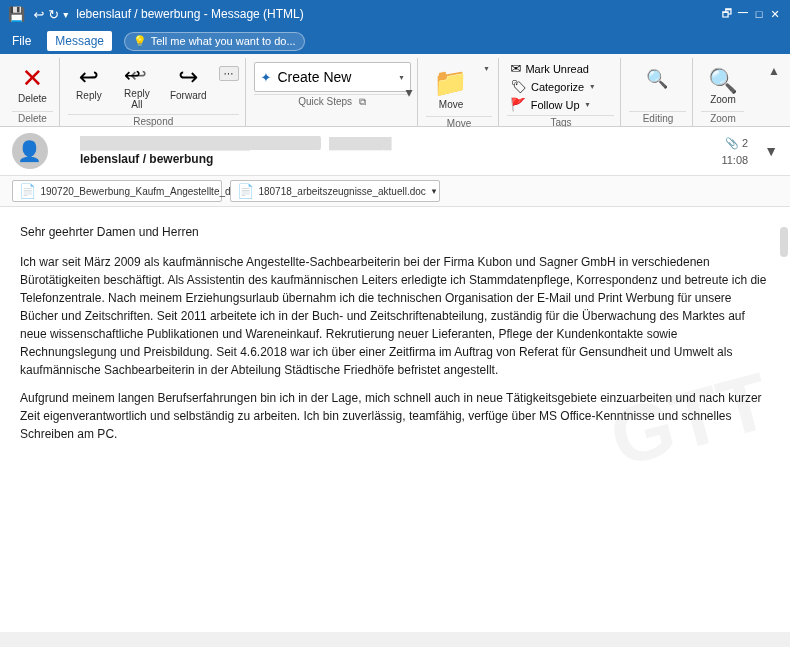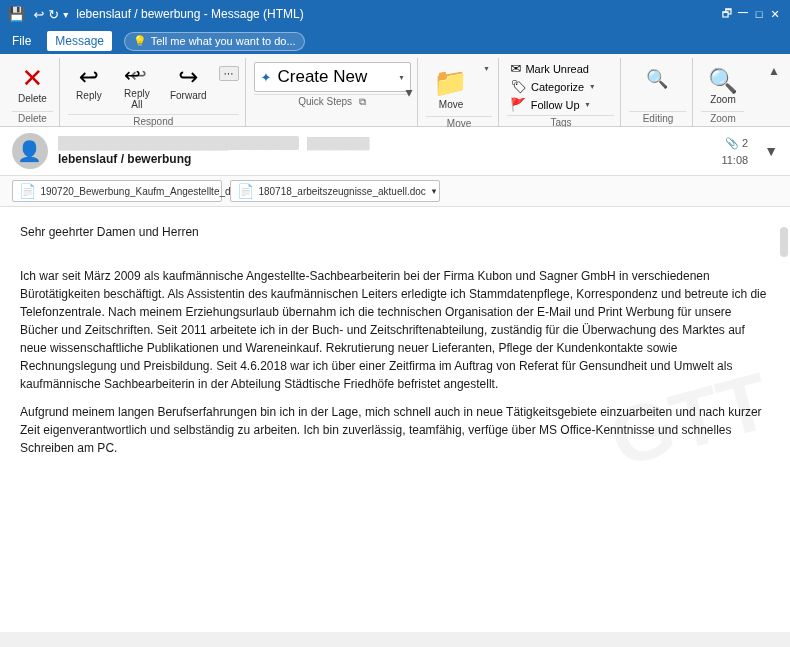--- a/index.html
+++ b/index.html
@@ -133,21 +133,21 @@
       gap: 10px;
     }
     .avatar {
       width: 36px; height: 36px;
       background: #c8c8c8;
       border-radius: 50%;
       display: flex; align-items: center; justify-content: center;
       font-size: 18px; color: #888;
       flex-shrink: 0;
     }
-    .email-meta { flex: 1; }
+    .email-meta { flex: 1; margin-left: 22px; }
     .sender-row { display: flex; align-items: center; gap: 8px; }
     .sender-name { font-size: 12px; font-weight: bold; color: #1a1a1a; }
     .sender-email { font-size: 11px; color: #555; }
     .subject-line { font-size: 12px; font-weight: 600; color: #1a1a1a; margin-top: 2px; }
     .email-header-right { display: flex; flex-direction: column; align-items: flex-end; gap: 4px; font-size: 11px; color: #555; }
     .attachment-count { display: flex; align-items: center; gap: 3px; }
 
     
     .attachments-bar {
       background: #fafafa;
@@ -188,21 +188,21 @@
       top: 50%;
       transform: translateY(-50%) rotate(-15deg);
       font-size: 80px;
       color: rgba(200, 200, 200, 0.2);
       pointer-events: none;
       font-weight: bold;
       z-index: 0;
       user-select: none;
     }
     .email-body p { margin-bottom: 10px; position: relative; z-index: 1; }
-    .email-body .greeting { margin-bottom: 26px; }
+    .email-body .greeting { margin-bottom: 12px; }
 
     
     .scroll-hint {
       position: absolute;
       right: 6px;
       top: 50%;
       width: 8px;
       height: 30px;
       background: #c0c0c0;
       border-radius: 4px;
@@ -335,21 +335,21 @@
           <div class="small-btn" style="border:1px solid #c0c0c0; padding:1px 4px; border-radius:2px; background:#eee; font-size:10px;">⋯</div>
         </div>
       </div>
       <div class="ribbon-group-label">Respond</div>
     </div>
 
     <div class="ribbon-group" style="min-width:170px; position:relative;">
       <div style="padding-top:4px; width:100%;">
         <div class="quick-steps-inner">
           <span style="font-size:13px; color:#1e6bb5;">✦</span>
-          <span style="font-size:17px;">Create New</span>
+          <span style="font-size:14px;">Create New</span>
           <span class="dropdown-arrow" style="margin-left:auto;">▾</span>
         </div>
       </div>
       <div class="expand-btn">▾</div>
       <div class="ribbon-group-label">Quick Steps
         <span style="margin-left:4px; cursor:pointer;">⧉</span>
       </div>
     </div>
 
     <div class="ribbon-group" style="min-width:70px;">

